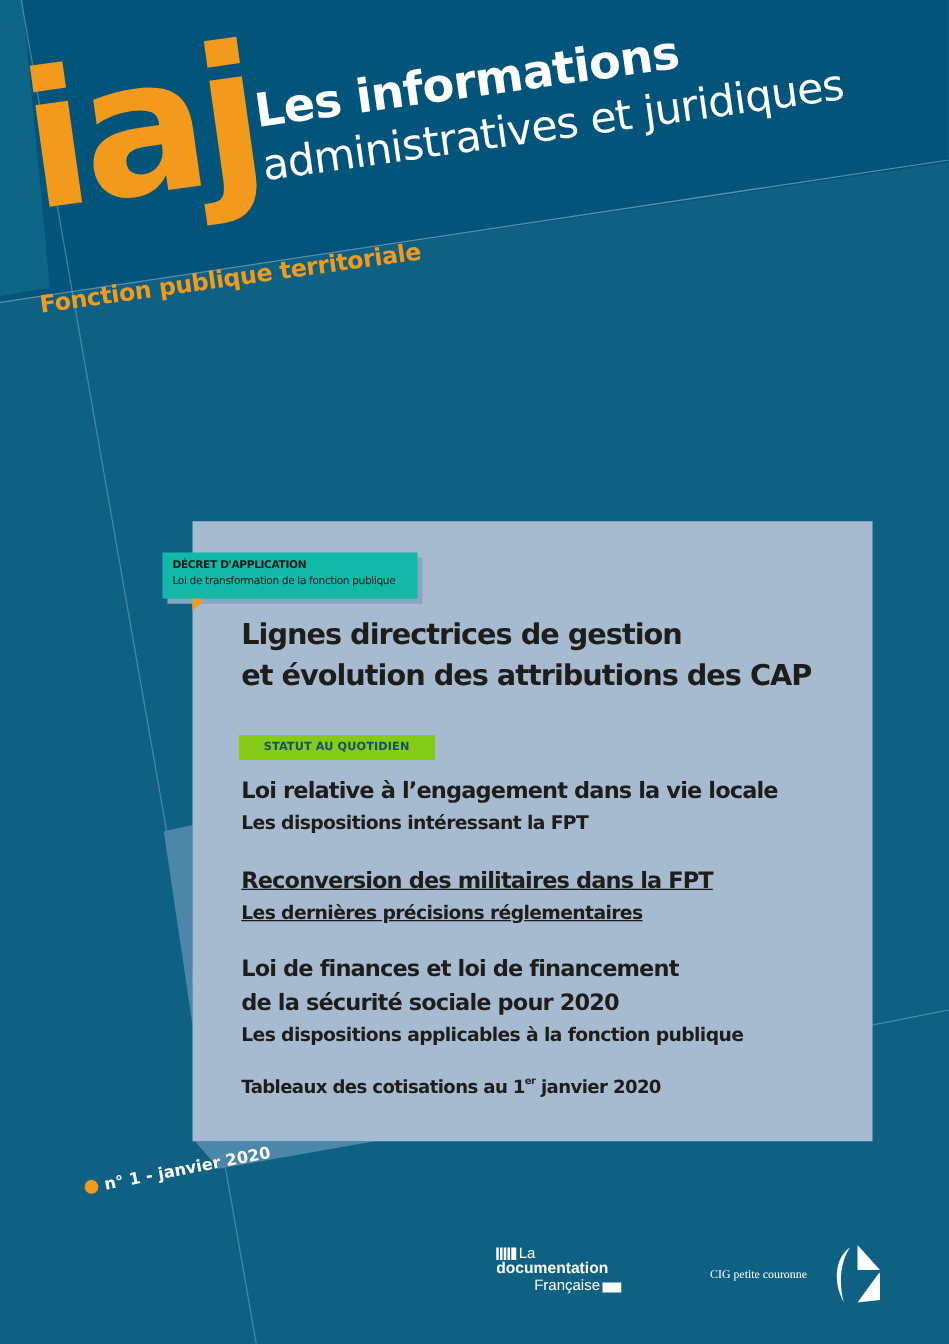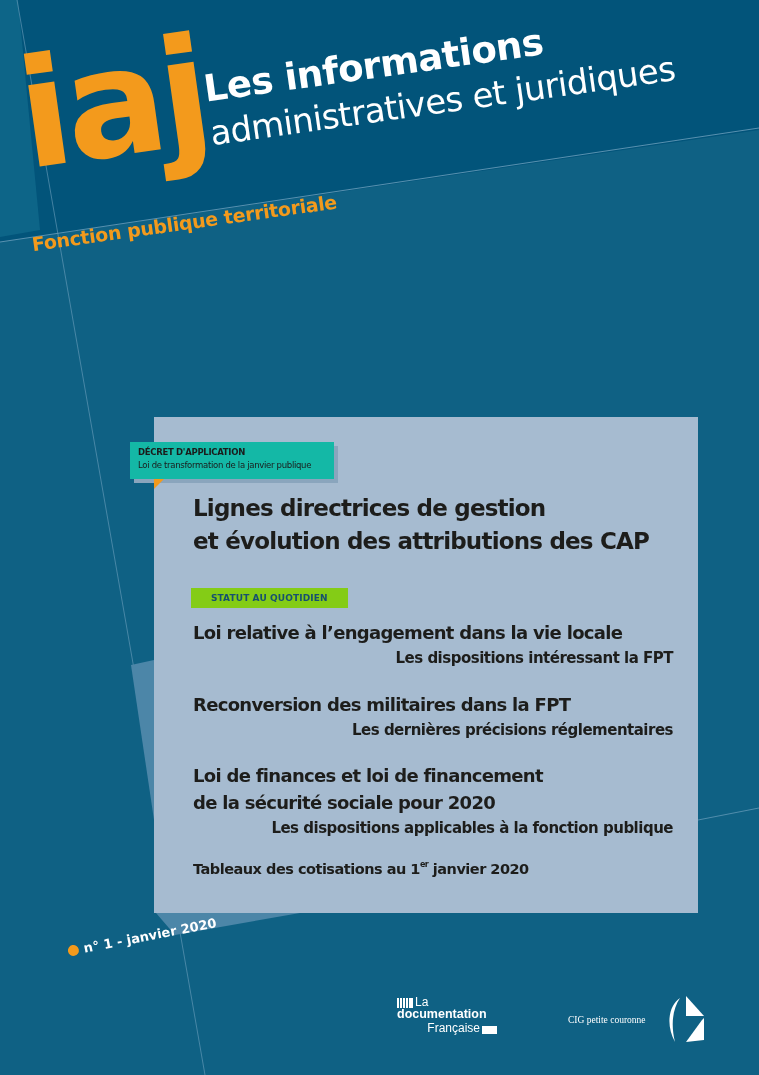--- a/index.html
+++ b/index.html
@@ -89,24 +89,24 @@
     .article {
       position: absolute; left: 193px; width: 480px;
       color: #1d1d1b; font-family: "DejaVu Sans", sans-serif;
     }
     .article-title {
       display: block; font-weight: bold; font-size: 18px;
       line-height: 27px; letter-spacing: -0.7px;
     }
     .article-sub {
       display: block; font-weight: bold; font-size: 15px;
-      line-height: 24px; letter-spacing: -0.5px; text-align: right;
+      line-height: 24px; letter-spacing: -0.5px;
     }
     .art1 { top: 619px; }
-    .art2 { top: 691px; }
+    .art2 { top: 691px; text-decoration: underline; }
     .art3 { top: 762px; }
     .tables-line {
       position: absolute; left: 193px; top: 860px;
       font-family: "DejaVu Sans", sans-serif; font-weight: bold;
       font-size: 14.5px; letter-spacing: -0.5px; color: #1d1d1b;
     }
     .tables-line sup { font-size: 8px; vertical-align: 7px; }
 
     
     .issue {
@@ -168,21 +168,21 @@
     <div class="logo-iaj">iaj</div>
     <div class="title-main">Les informations</div>
     <div class="title-sub">administratives et juridiques</div>
     <div class="subtitle-fpt">Fonction publique territoriale</div>
   </div>
 
   <div class="panel"></div>
 
   <div class="callout">
     <span class="callout-kicker">DÉCRET D'APPLICATION</span>
-    <span class="callout-text">Loi de transformation de la janvier publique</span>
+    <span class="callout-text">Loi de transformation de la fonction publique</span>
   </div>
 
   <div class="headline">
     <div>Lignes directrices de gestion</div>
     <div>et évolution des attributions des CAP</div>
   </div>
 
   <div class="section-tag">STATUT AU QUOTIDIEN</div>
 
   <div class="article art1">

